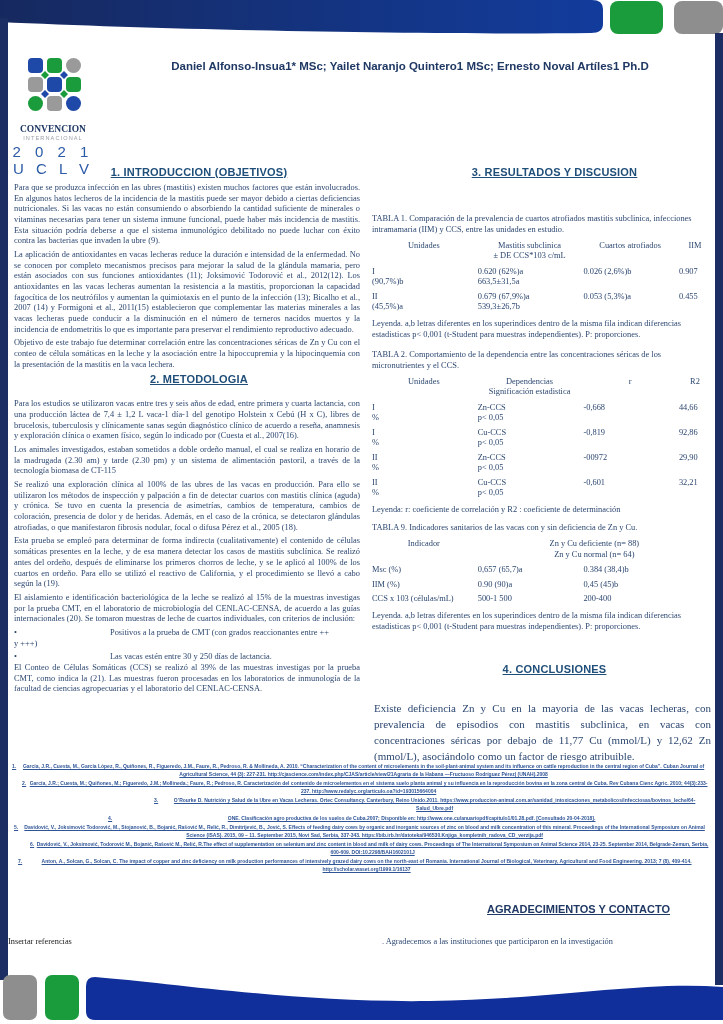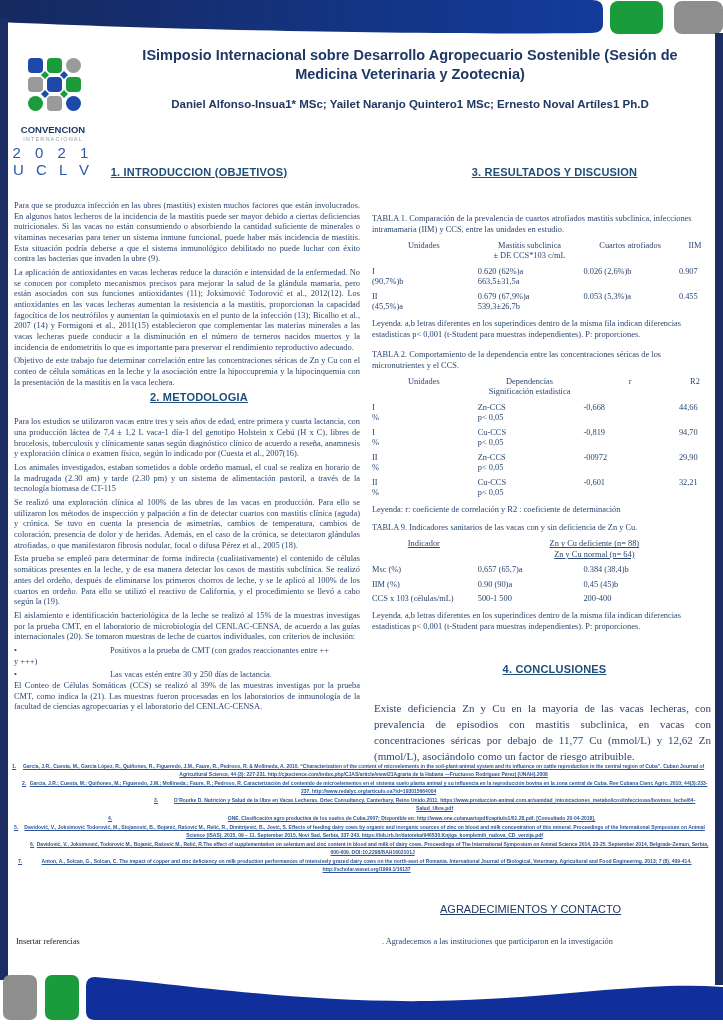--- a/index.html
+++ b/index.html
@@ -8,74 +8,74 @@
   
   .frame-left{position:absolute;left:0;top:18px;width:8px;height:962px;background:#1c2d63;}
   .frame-right{position:absolute;right:0;top:33px;width:8px;height:952px;background:#1c2d63;}
   .band-top{position:absolute;left:0;top:0;}
   .band-bottom{position:absolute;left:0;top:975px;}
   .sq{position:absolute;border-radius:8px;}
   .sq-top-green{left:610px;top:1px;width:53px;height:33px;background:#1b9c3c;}
   .sq-top-gray{left:674px;top:1px;width:49px;height:33px;background:#8e8e8e;}
   
   .logo{position:absolute;left:10px;top:56px;width:86px;text-align:center;}
-  .logo-convencion{font-family:Liberation Sans, sans-serif;font-weight:bold;font-size:9.5px;color:#1f3864;margin-top:2px;}
+  .logo-convencion{font-family:Liberation Serif, serif;font-weight:bold;font-size:9.5px;color:#1f3864;margin-top:2px;}
   .logo-internacional{font-family:"Liberation Sans",sans-serif;font-size:5.6px;color:#9aa0a8;letter-spacing:1.1px;margin-top:1px;}
   .logo-year{font-family:"Liberation Sans",sans-serif;font-size:15px;color:#2b5aa7;letter-spacing:5px;margin-top:2px;}
   .logo-uclv{font-family:"Liberation Sans",sans-serif;font-size:15px;color:#2b5aa7;letter-spacing:4px;}
   
   .header-text{position:absolute;left:112px;top:46px;width:596px;text-align:center;color:#1f3864;
                font-family:"Liberation Sans",sans-serif;}
   .event-title{font-size:14.5px;font-weight:bold;line-height:1.3;}
   .poster-title{font-size:19.5px;font-weight:normal;line-height:1.15;margin-top:9px;}
   .authors{font-size:11.5px;font-weight:bold;margin-top:14px;}
   
   .col-left{position:absolute;left:14px;top:166px;width:346px;}
   .col-right{position:absolute;left:372px;top:166px;width:341px;}
   .sec-heading{font-family:"Liberation Sans",sans-serif;font-weight:bold;font-size:11px;color:#1f4e79;
                text-align:center;text-decoration:underline;letter-spacing:.2px;margin:0;padding-left:24px;}
   .body-text{font-size:8.4px;color:#2c4770;line-height:1.27;text-align:justify;margin:0 0 3px 0;}
-  .first-p{margin-top:23px;}
+  .first-p{margin-top:5px;}
   .met-heading{margin-top:0;}
   .met-first{margin-top:14px;}
   .bullet-row{display:flex;font-size:8.4px;color:#2c4770;line-height:1.27;margin:0;}
   .bullet-dot{width:12px;}
   .bullet-gap{width:84px;flex:none;}
   .bullet-text{flex:1;}
   
   .t-caption{font-size:8.4px;color:#2c4770;line-height:1.3;margin:0 0 3px 0;}
   .cap1{margin-top:36px;}
   .cap2{margin-top:9px;}
   .cap3{margin-top:2px;}
   table.ptable{border-collapse:collapse;width:100%;font-size:8.4px;color:#2c4770;line-height:1.25;table-layout:fixed;}
   table.ptable th,table.ptable td{font-weight:normal;text-align:left;vertical-align:top;padding:2px 2px 2px 0;white-space:pre-line;}
   table.ptable th{padding-bottom:3px;text-align:center;}
-  .t3 th{padding-bottom:12px;text-decoration:underline;}
+  .t3 th{padding-bottom:12px;}
   .t3 td{padding-top:4px;padding-bottom:4px;}
   .t-legend{font-size:8.4px;color:#2c4770;line-height:1.3;margin:4px 0 8px 0;text-align:left;}
   .concl-heading{margin-top:30px;}
   .concl-text{font-size:11px;color:#2c4770;line-height:1.45;text-align:justify;margin-top:26px;padding:0 2px;}
   
   .refs{position:absolute;left:12px;top:762px;width:699px;}
   .ref-item{display:flex;font-family:"Liberation Sans",sans-serif;font-size:5px;font-weight:bold;
             color:#2f5597;line-height:1.62;margin-bottom:1px;}
   .ref-num{text-decoration:underline;flex:none;}
   .ref-text{flex:1;text-align:center;text-decoration:underline;}
   .ref-item:nth-child(2) .ref-num{margin-left:10px;}
   .ref-item:nth-child(3) .ref-num{margin-left:142px;}
   .ref-item:nth-child(4) .ref-num{margin-left:96px;}
   .ref-item:nth-child(5) .ref-num{margin-left:2px;}
   .ref-item:nth-child(6) .ref-num{margin-left:18px;}
   .ref-item:nth-child(7) .ref-num{margin-left:6px;}
   
-  .ack-heading{position:absolute;left:440px;top:903px;width:230px;text-align:left;
-               font-family:"Liberation Sans",sans-serif;font-weight:normal;font-size:11px;color:#1f3864;
+  .ack-heading{position:absolute;left:440px;top:903px;width:230px;text-align:right;
+               font-family:"Liberation Sans",sans-serif;font-weight:bold;font-size:11px;color:#1f3864;
                text-decoration:underline;}
   .ack-text{position:absolute;left:382px;top:937px;width:300px;font-size:8.3px;color:#2c4770;}
-  .insert-note{position:absolute;left:8px;top:937px;font-size:8.3px;color:#1a1a1a;margin-left:8px;}
+  .insert-note{position:absolute;left:8px;top:937px;font-size:8.3px;color:#1a1a1a;}
 </style>
 </head>
 <body>
 
 <div class="poster">
 
   <svg class="band-top" width="723" height="40" viewBox="0 0 723 40">
     <defs>
       <linearGradient id="gt" x1="0" y1="0" x2="1" y2="0">
         <stop offset="0" stop-color="#16295f"></stop>
@@ -110,21 +110,20 @@
       <path d="M31 34 l4 4 -4 4 -4 -4 Z" fill="#1f49a8"></path>
       <path d="M50 34 l4 4 -4 4 -4 -4 Z" fill="#1b9c3c"></path>
     </svg>
     <div class="logo-convencion">CONVENCION</div>
     <div class="logo-internacional">INTERNACIONAL</div>
     <div class="logo-year">2 0 2 1</div>
     <div class="logo-uclv">U C L V</div>
   </div>
 
   <div class="header-text">
-    <div class="event-title">ISimposio Internacional sobre Desarrollo Agropecuario Sostenible (Sesión de Medicina Veterinaria y Zootecnia)</div>
     <div class="authors">Daniel Alfonso-Insua1*  MSc;  Yailet Naranjo Quintero1 MSc; Ernesto Noval Artíles1 Ph.D</div>
   </div>
 
   <div class="col-left">
     <h2 class="sec-heading">1. INTRODUCCION (OBJETIVOS)</h2>
     <p class="body-text first-p">Para que se produzca infección en las ubres (mastitis) existen muchos factores que están involucrados. En algunos hatos lecheros de la incidencia de la mastitis puede ser mayor debido a ciertas deficiencias nutricionales. Si las vacas no están consumiendo o absorbiendo la cantidad suficiente de minerales o vitaminas necesarias para tener un sistema inmune funcional, puede haber más incidencia de mastitis. Esta situación podría deberse a que el sistema inmunológico debilitado no puede luchar con éxito contra las bacterias que invaden la ubre (9).</p>
     <p class="body-text">La aplicación de antioxidantes en vacas lecheras reduce la duración e intensidad de la enfermedad. No se conocen por completo mecanismos precisos para mejorar la salud de la glándula mamaria, pero están asociados con sus funciones antioxidantes (11); Joksimović Todorović et al., 2012(12). Los antioxidantes en las vacas lecheras aumentan la resistencia a la mastitis, proporcionan la capacidad fagocítica de los neutrófilos y aumentan la quimiotaxis en el punto de la infección (13); Bicalho et al., 2007 (14) y Formigoni et al., 2011(15) establecieron que complementar las materias minerales a las vacas lecheras puede conducir a la disminución en el número de terneros nacidos muertos y la incidencia de endometritis lo que es importante para preservar el rendimiento reproductivo adecuado.</p>
     <p class="body-text">Objetivo de este trabajo fue determinar correlación entre las concentraciones séricas de Zn y Cu con el conteo de célula somáticas en la leche y la asociación entre la hipoccupremia  y la hipocinquemia con la presentación de la mastitis en la vaca lechera.</p>
 
     <h2 class="sec-heading met-heading">2. METODOLOGIA</h2>
@@ -209,21 +208,21 @@
 p&lt; 0,05</td>
         <td>-0,668</td>
         <td>44,66</td>
       </tr>
       <tr>
         <td>I
 %</td>
         <td>Cu-CCS
 p&lt; 0,05</td>
         <td>-0,819</td>
-        <td>94,70</td>
+        <td>92,86</td>
       </tr>
       <tr>
         <td>II
 %</td>
         <td>Zn-CCS
 p&lt; 0,05</td>
         <td>-00972</td>
         <td>29,90</td>
       </tr>
       <tr>

